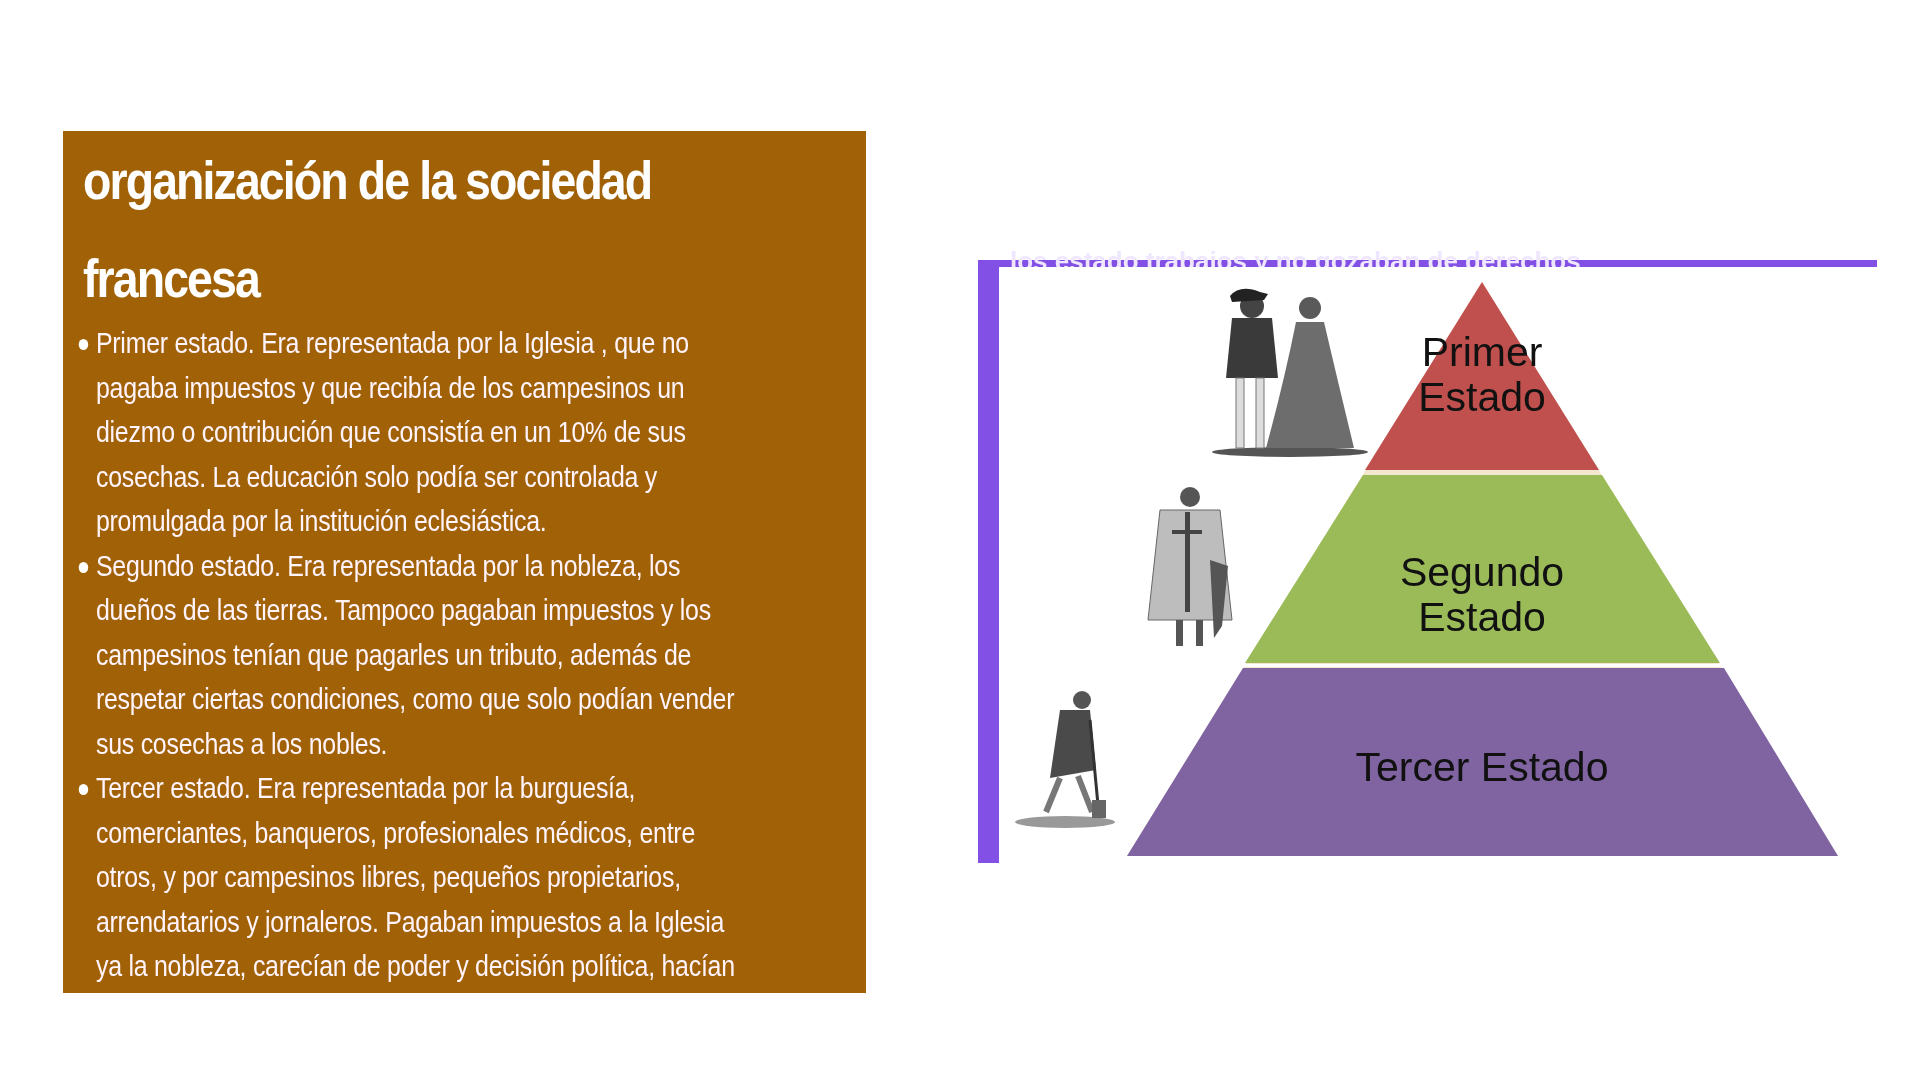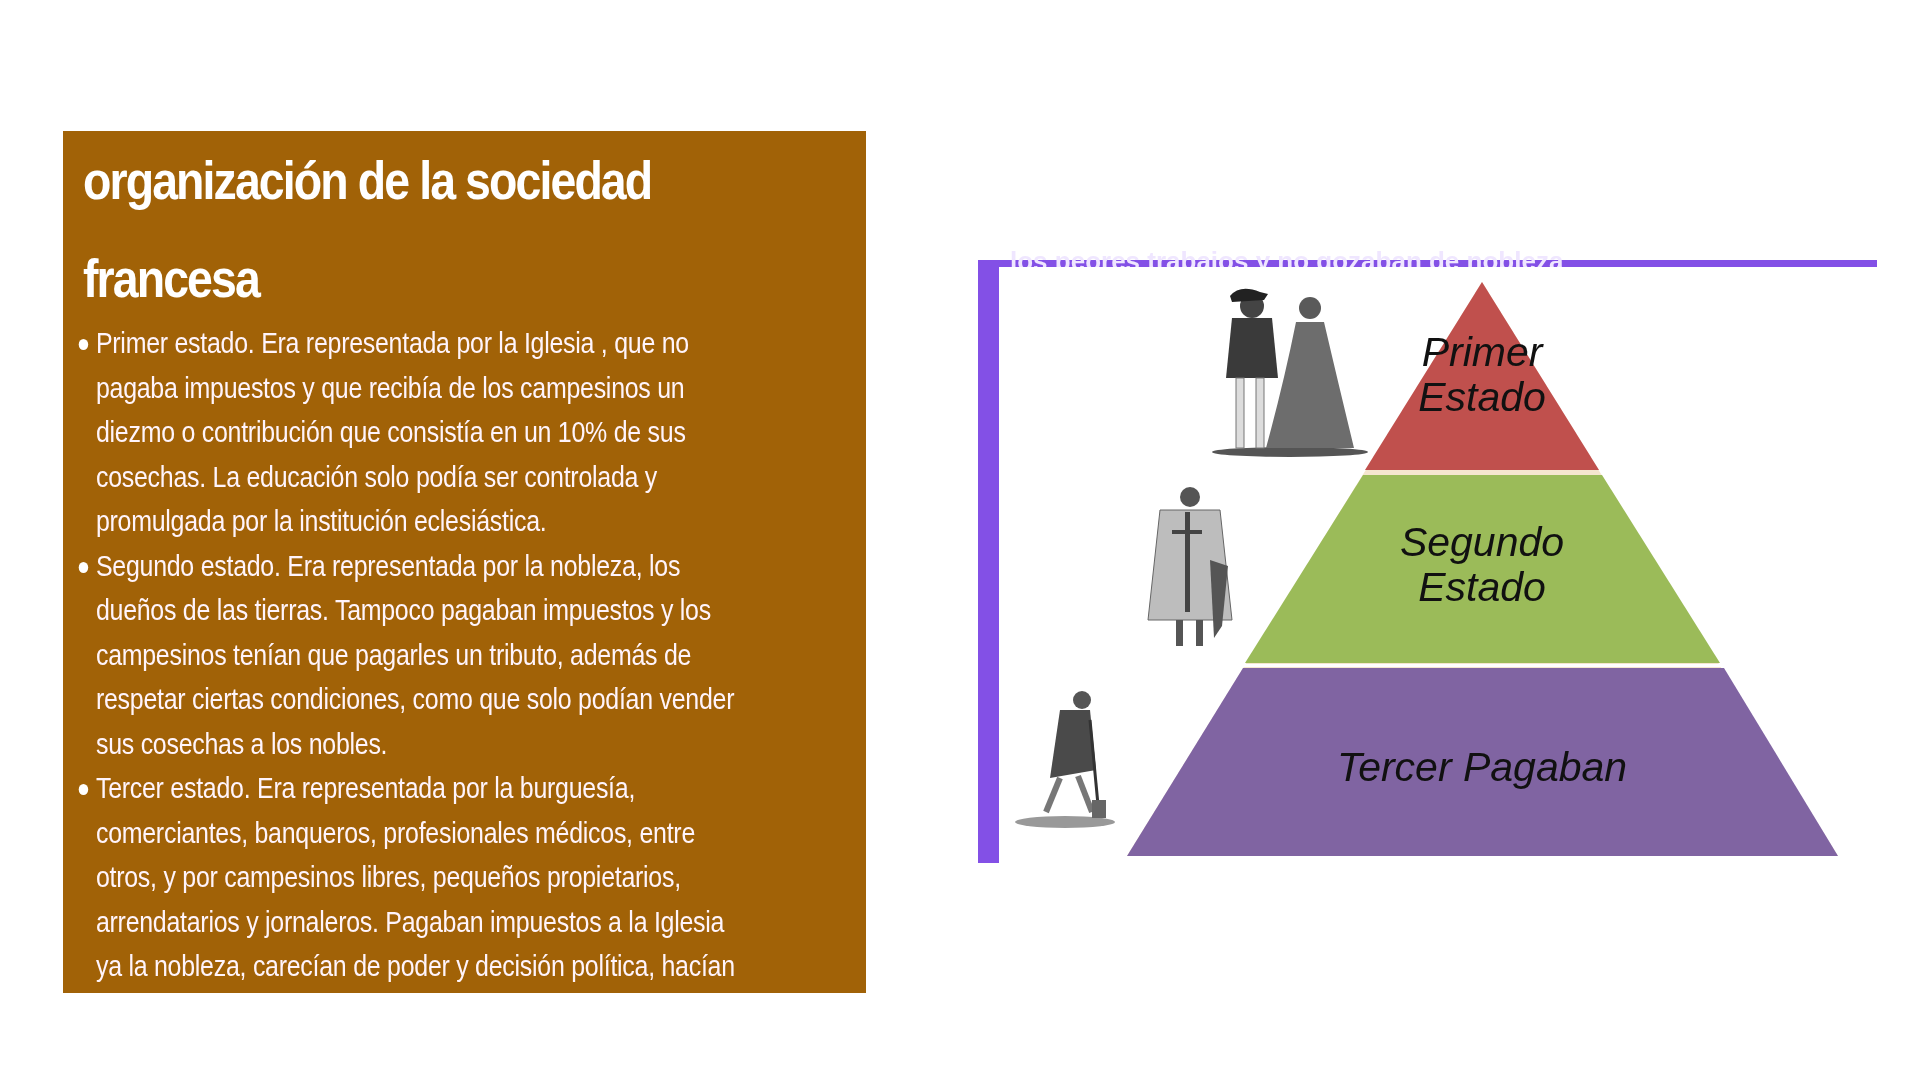--- a/index.html
+++ b/index.html
@@ -36,21 +36,21 @@
     position: absolute; left: 21px; top: 7px; right: 0; bottom: 0; background: #ffffff; overflow: hidden;
   }
   .clipped-text {
     position: absolute; left: 1010px; top: 246px; color: #8350e6; font-size: 26px; font-weight: bold;
     white-space: nowrap; height: 21px; overflow: hidden; line-height: 30px; width: 700px;
   }
   .clipped-text span { color: #efe6ff; }
   .pyramid { position: absolute; left: 0; top: 0; width: 1920px; height: 1080px; }
   .tier-label {
     position: absolute; color: #111111; font-family: "Liberation Sans", sans-serif; text-align: center;
-    font-size: 41px; line-height: 45px; font-style: italic;
+    font-size: 41px; line-height: 45px;
   }
 </style>
 </head>
 <body>
 
 <div class="panel">
   <div class="panel-title">
     <div>organización de la sociedad</div>
     <div>francesa</div>
   </div>
@@ -78,21 +78,21 @@
       <div>otros, y por campesinos libres, pequeños propietarios,</div>
       <div>arrendatarios y jornaleros. Pagaban impuestos a la Iglesia</div>
       <div>ya la nobleza, carecían de poder y decisión política, hacían</div>
     </li>
   </ul>
 </div>
 
 <div class="frame">
   <div class="frame-inner"></div>
 </div>
-<div class="clipped-text"><span>los peores trabajos y no gozaban de nobleza</span></div>
+<div class="clipped-text"><span>los estado trabajos y no gozaban de derechos</span></div>
 
 <svg class="pyramid" viewBox="0 0 1920 1080" width="1920" height="1080">
 
   <polygon points="1482,282 1838,856 1127,856" fill="#f5e6cf"></polygon>
 
   <polygon points="1482,282 1599,470 1365,470" fill="#c0504d"></polygon>
 
   <polygon points="1602,475 1720,663 1245,663 1363,475" fill="#9bbb59"></polygon>
   <line x1="1240" y1="665.5" x2="1725" y2="665.5" stroke="#ffffff" stroke-width="3"></line>
 
@@ -129,19 +129,19 @@
     <line x1="1078" y1="776" x2="1092" y2="812" stroke="#777" stroke-width="6"></line>
     <line x1="1090" y1="720" x2="1098" y2="805" stroke="#333" stroke-width="3"></line>
     <rect x="1092" y="800" width="14" height="18" fill="#666"></rect>
   </g>
 </svg>
 
 <div class="tier-label" style="left:1382px; top:330px; width:200px;">
   <div>Primer</div>
   <div>Estado</div>
 </div>
-<div class="tier-label" style="left:1382px; top:520px; width:200px;">
+<div class="tier-label" style="left:1382px; top:550px; width:200px;">
   <div>Segundo</div>
   <div>Estado</div>
 </div>
 <div class="tier-label" style="left:1312px; top:745px; width:340px;">
-  <div>Tercer Pagaban</div>
+  <div>Tercer Estado</div>
 </div>
 
 </body></html>

